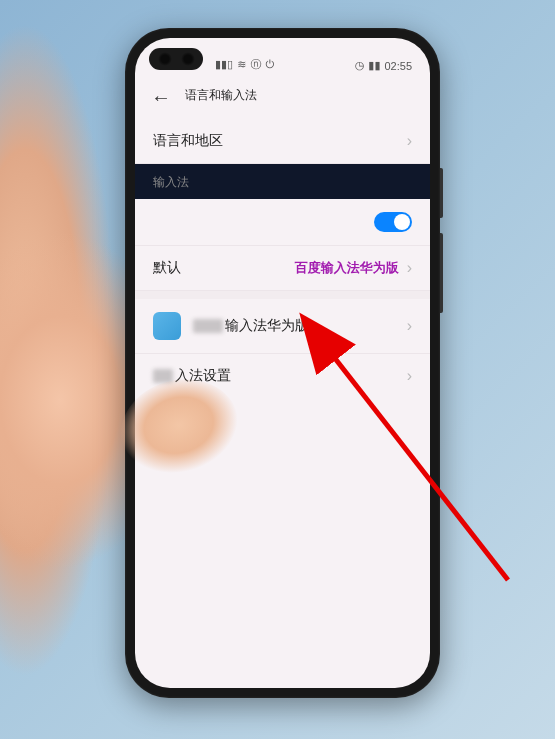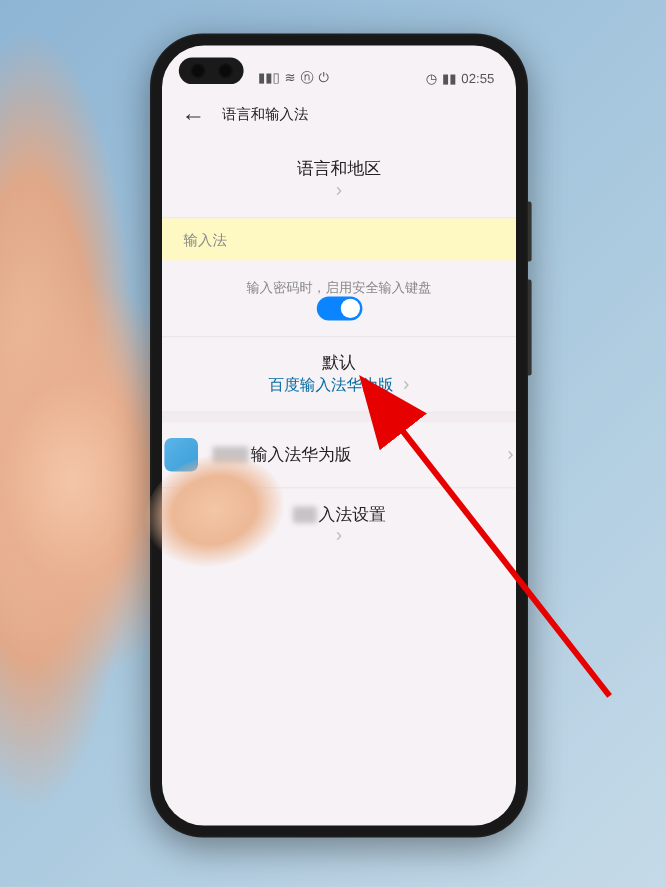--- a/index.html
+++ b/index.html
@@ -113,49 +113,49 @@
       color: #222;
       font-weight: 500;
     }
     
     .row {
       padding: 13px 18px;
       display: flex;
       align-items: center;
       justify-content: space-between;
       border-bottom: 1px solid #ece5e9;
-      flex-direction: column;
     }
     .row-label {
       font-size: 14px;
       color: #222;
     }
     .row-sublabel {
       font-size: 11px;
       color: #888;
       margin-top: 2px;
     }
     .chevron {
       color: #bbb;
       font-size: 16px;
     }
     .section-header {
       padding: 10px 18px 8px 18px;
       font-size: 12px;
       color: #888;
-      background: #fef9c3;
+      background: #0f172a;
     }
     .row-right {
       display: flex;
       align-items: center;
       gap: 8px;
     }
     .row-value {
       font-size: 13px;
-      color: #0369a1;
+      color: #a21caf;
+      font-weight: bold;
     }
     
     .toggle {
       position: relative;
       width: 38px;
       height: 20px;
       background: #0a84ff;
       border-radius: 10px;
     }
     .toggle::after {
@@ -163,21 +163,21 @@
       position: absolute;
       right: 2px;
       top: 2px;
       width: 16px;
       height: 16px;
       background: #fff;
       border-radius: 50%;
     }
     
     .ime-row {
-      padding: 13px 2px;
+      padding: 13px 18px;
       display: flex;
       align-items: center;
       border-bottom: 1px solid #ece5e9;
       gap: 12px;
     }
     .ime-icon {
       width: 28px;
       height: 28px;
       background: linear-gradient(135deg, #5bb5e8, #3a9dd8);
       border-radius: 6px;
@@ -256,21 +256,20 @@
 
     <div class="row">
       <div class="row-label">语言和地区</div>
       <div class="chevron">›</div>
     </div>
 
     <div class="section-header">输入法</div>
 
     <div class="row">
       <div>
-        <div class="row-sublabel">输入密码时，启用安全输入键盘</div>
       </div>
       <div class="toggle"></div>
     </div>
 
     <div class="row">
       <div class="row-label">默认</div>
       <div class="row-right">
         <span class="row-value">百度输入法华为版</span>
         <span class="chevron">›</span>
       </div>

